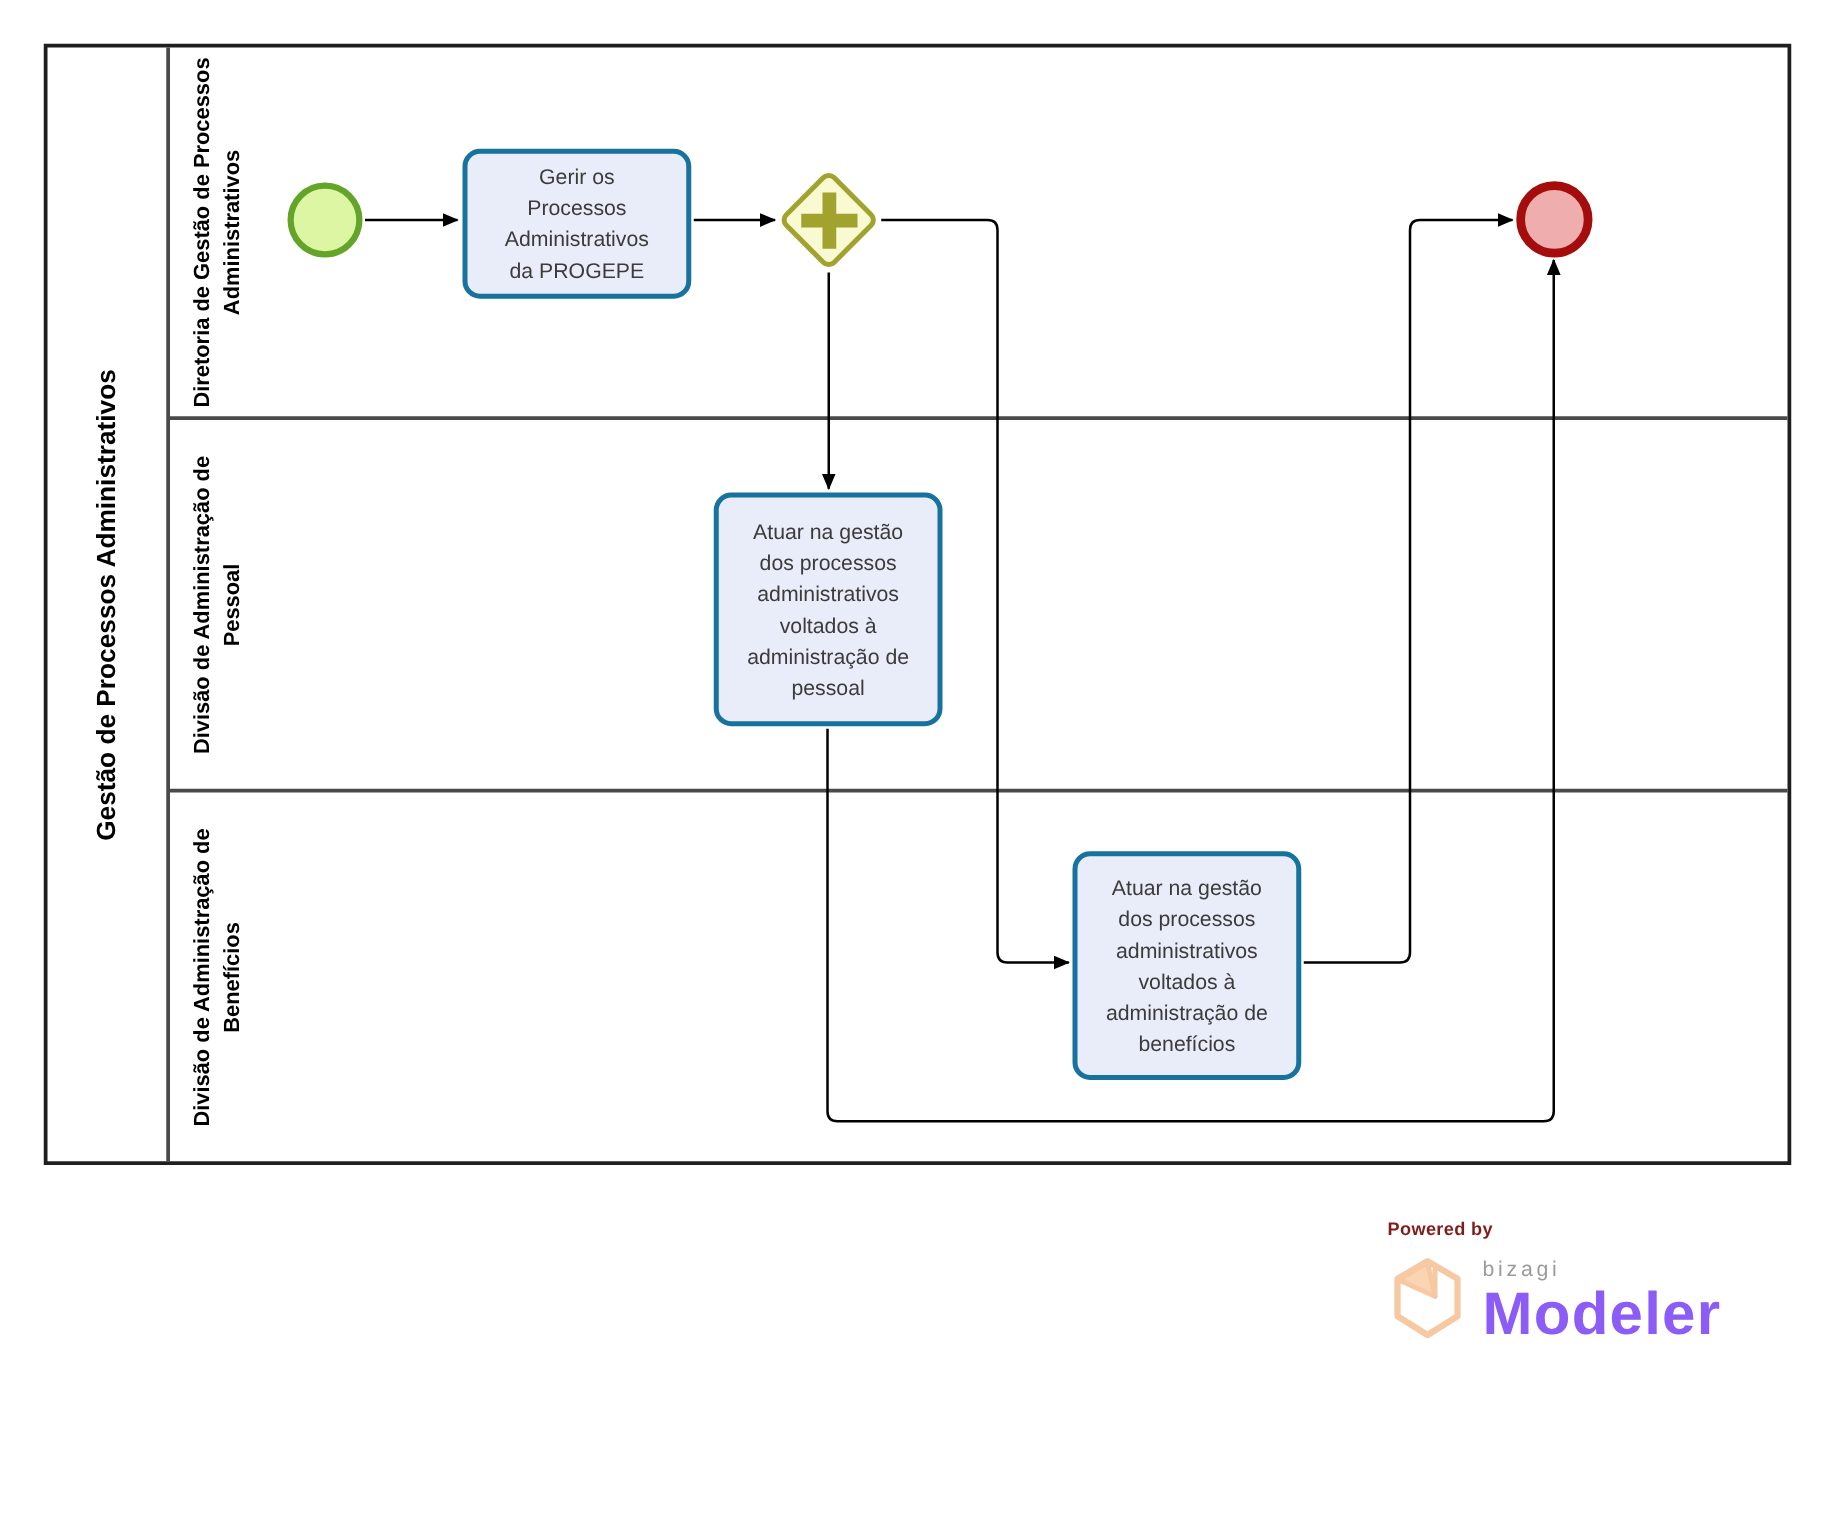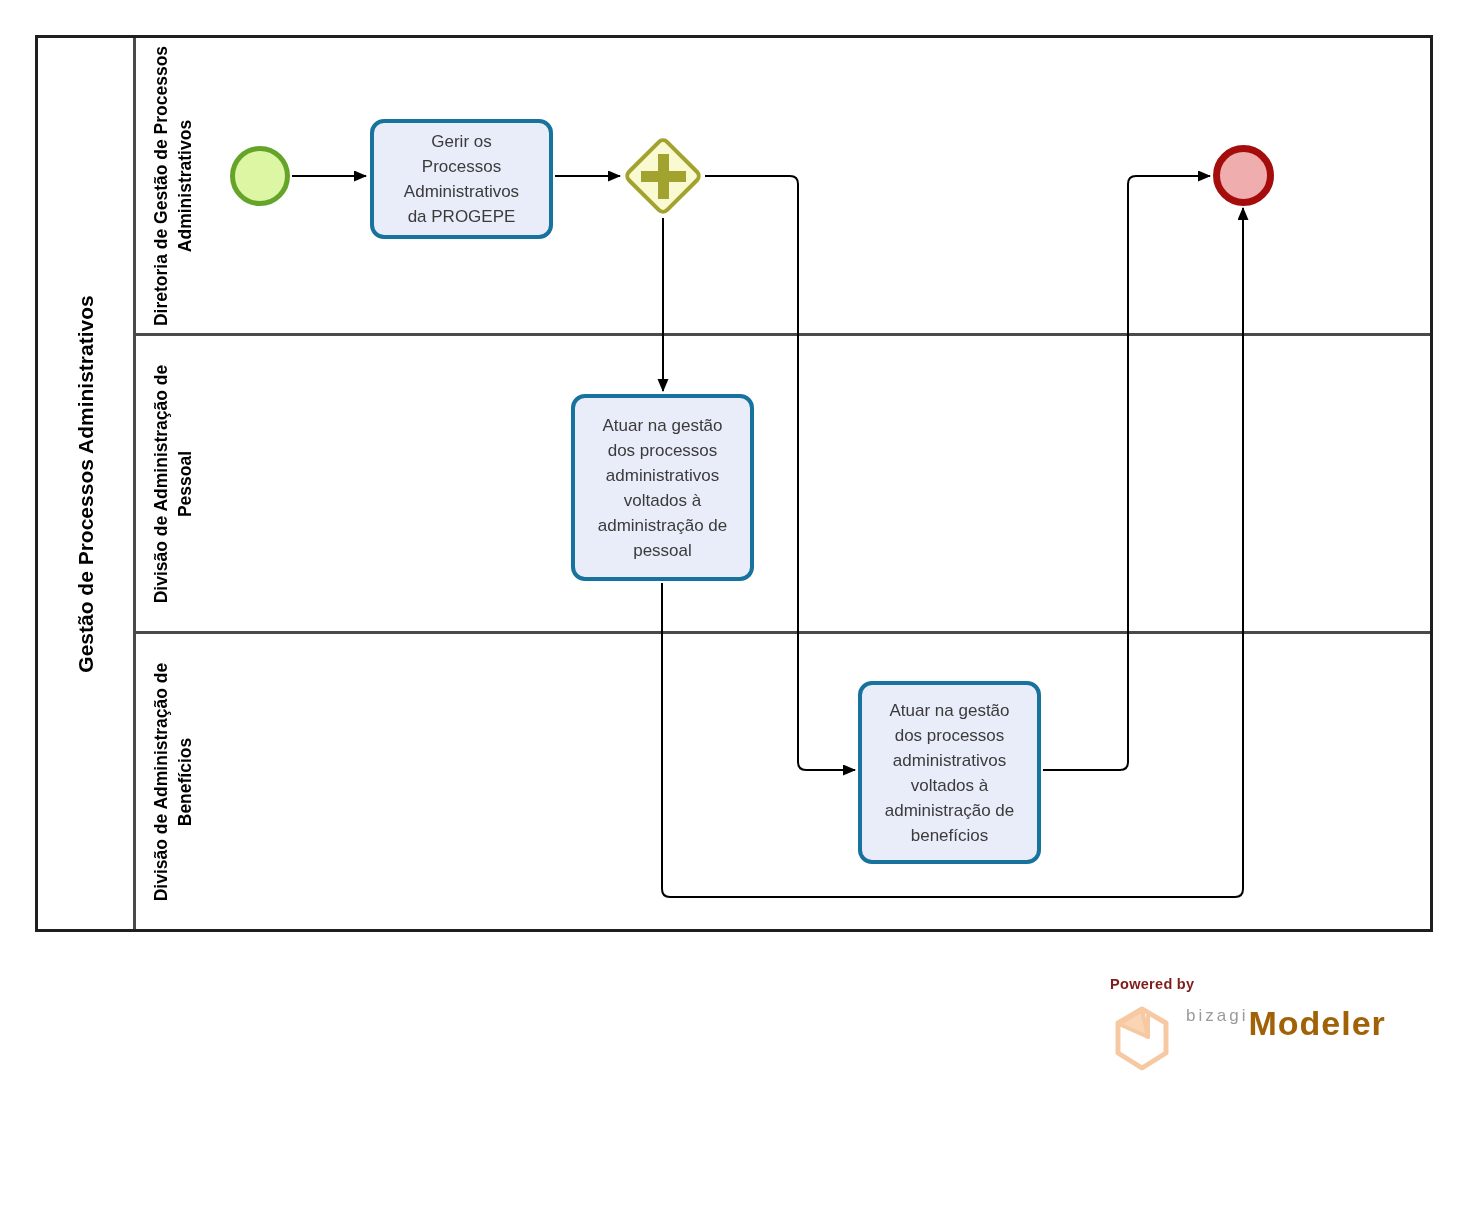--- a/index.html
+++ b/index.html
@@ -39,23 +39,23 @@
   .gateway { position: absolute; left: 634px; top: 147px; width: 58px; height: 58px;
              background: #F9F9D2; border: 4px solid #A2A22E; border-radius: 8px;
              transform: rotate(45deg); box-sizing: border-box; }
   .gw-plus-h { position: absolute; left: 641px; top: 171px; width: 45px; height: 11px; background: #A2A22E; }
   .gw-plus-v { position: absolute; left: 658px; top: 154px; width: 11px; height: 45px; background: #A2A22E; }
 
   
   .brand { position: absolute; left: 1110px; top: 976px; width: 280px; }
   .powered-by { color: #7f1d1d; font-size: 14.5px; font-weight: 600; letter-spacing: .3px; margin-bottom: 12px; }
   .brand-row { display: flex; align-items: flex-start; }
-  .brand-texts { margin-left: 12px; display: flex; flex-direction: row; }
+  .brand-texts { margin-left: 12px; display: flex; flex-direction: column; }
   .brand-bizagi { color: #9B9B9B; font-size: 17px; letter-spacing: 3px; font-weight: 500; margin-top: 2px; }
-  .brand-modeler { color: #a16207; font-size: 34px; font-weight: 600; line-height: 1.0; margin-top: 2px; letter-spacing: 1px; }
+  .brand-modeler { color: #8b5cf6; font-size: 48px; font-weight: 600; line-height: 1.0; margin-top: 2px; letter-spacing: 1px; }
 </style>
 </head>
 <body>
 
 <div class="canvas">
 
   <div class="pool">
     <div class="pool-title-col">
       <div class="rot-text">Gestão de Processos Administrativos</div>
     </div>

